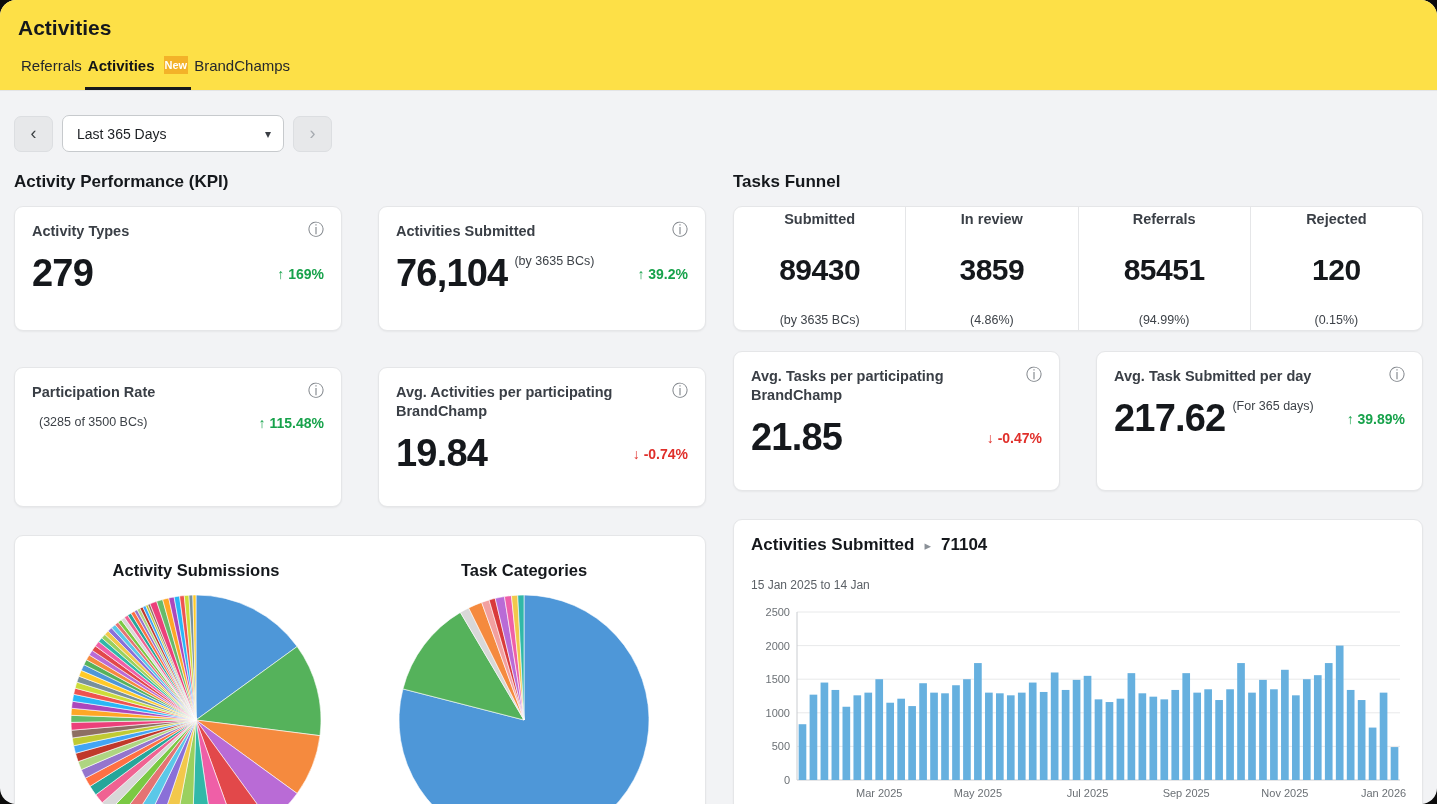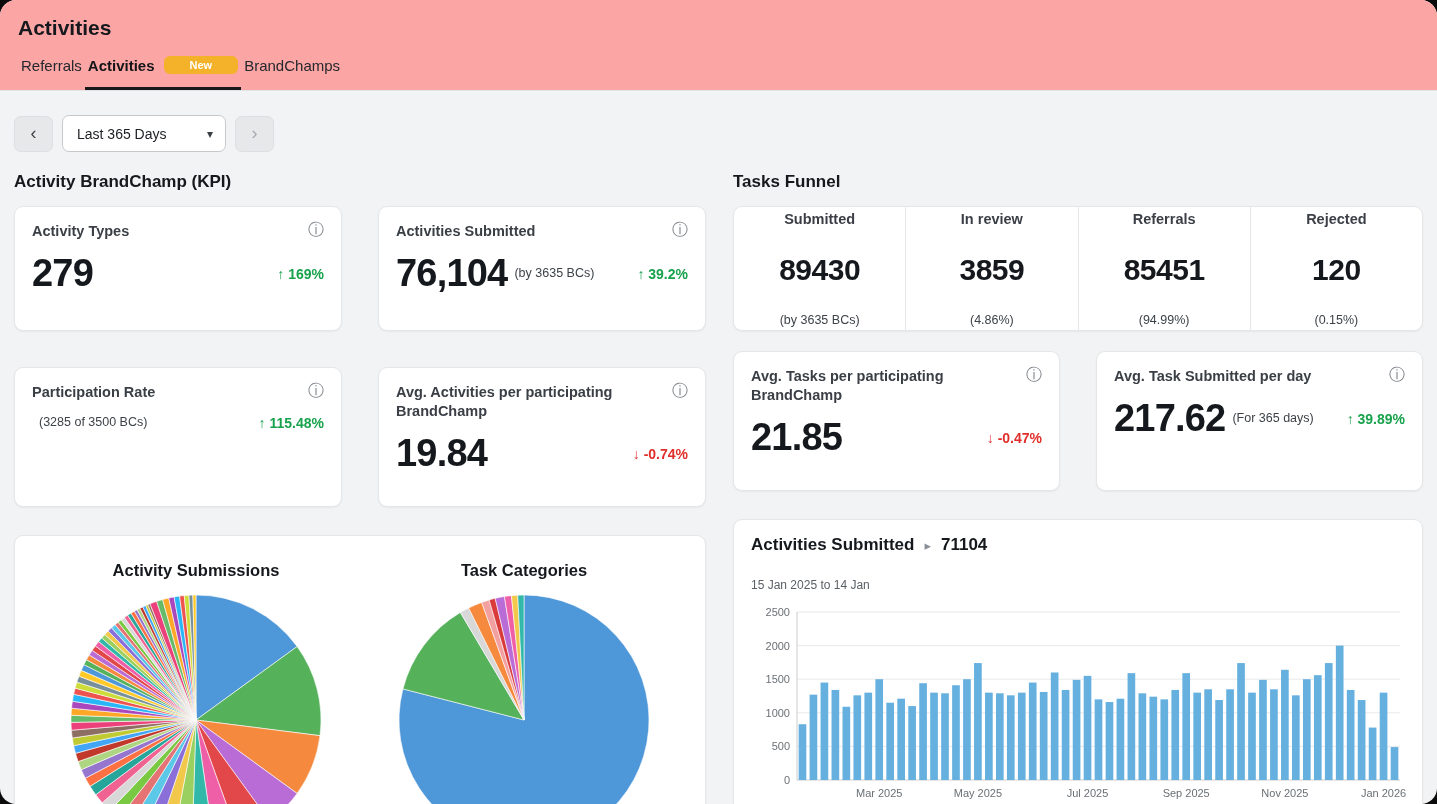--- a/index.html
+++ b/index.html
@@ -3,44 +3,44 @@
 <meta charset="utf-8">
 <style>
   * { margin:0; padding:0; box-sizing:border-box; }
   html,body { background:#0b0b0b; }
   .app {
     width:1437px; height:804px; border-radius:16px; overflow:hidden;
     background:#f2f3f5; font-family:"Liberation Sans", sans-serif;
     position:relative;
   }
   
-  .header { background:#fca5a5; padding:16px 18px 0; }
+  .header { background:#fde047; padding:16px 18px 0; }
   .page-title { font-size:21px; font-weight:700; color:#15181c; }
   .tabs { display:flex; margin-top:16px; }
   .tab { font-size:15px; color:#25282c; padding:0 3px 13px; display:flex; align-items:center; gap:9px; cursor:pointer; border-bottom:3px solid transparent; }
   .tab.active { font-weight:700; color:#121417; border-bottom-color:#17191c; }
-  .badge { background:var(--badge,#f3b229); color:#fff; font-size:11px; font-weight:700; padding:2px 26px; border-radius:6px; line-height:1.3; }
+  .badge { background:var(--badge,#f3b229); color:#fff; font-size:11px; font-weight:700; padding:2px 1px; border-radius:0; line-height:1.3; }
   .hdr-divider { height:1px; background:#e3e4e6; }
   
   .content { padding:12px 14px 0; }
   .date-row { display:flex; gap:9px; align-items:center; margin:12px 0 20px; }
   .nav-btn { width:39px; height:36px; border-radius:7px; background:#e7e8ea; border:1px solid #dcdee1; display:flex; align-items:center; justify-content:center; font-size:18px; color:#3c4043; cursor:pointer; }
   .nav-btn.next { color:#a6aab0; }
-  .select { width:164px; height:37px; background:#fff; border:1px solid #c7cacd; border-radius:7px; display:flex; align-items:center; justify-content:space-between; padding:0 12px 0 14px; font-size:14px; color:#1b1e22; cursor:pointer; }
+  .select { width:222px; height:37px; background:#fff; border:1px solid #c7cacd; border-radius:7px; display:flex; align-items:center; justify-content:space-between; padding:0 12px 0 14px; font-size:14px; color:#1b1e22; cursor:pointer; }
   .select .caret { font-size:12px; color:#3a3e44; }
   .columns { display:grid; grid-template-columns:692px 690px; column-gap:27px; align-items:start; }
   .section-title { font-size:17px; font-weight:700; color:#15181c; margin-bottom:14px; }
   .kpi-grid { display:grid; grid-template-columns:1fr 1fr; column-gap:23px; row-gap:20px;gap:36px; }
   .card { background:#fff; border:1px solid #e5e6e8; border-radius:9px; box-shadow:0 1px 2px rgba(0,0,0,.05); padding:15px 17px; }
   .card.h1 { height:125px; } .card.h2 { height:140px; }
   .card-head { display:flex; justify-content:space-between; align-items:flex-start; gap:8px; }
   .card-title { font-size:14.5px; font-weight:700; color:#3a3f46; line-height:1.3; }
   .info { color:#7d8288; font-size:16px; line-height:1; cursor:pointer; flex:0 0 auto; }
   .value-row { display:flex; justify-content:space-between; align-items:center; margin-top:13px; }
-  .value-wrap { display:flex; align-items:center; }
+  .value-wrap { display:flex; align-items:flex-start; }
   .big { font-size:38px; font-weight:700; color:#15181c; letter-spacing:-0.8px; line-height:1.05; }
   .note { font-size:12.5px; color:#3d4248; margin-left:7px; line-height:1.25; max-width:110px; }
   .trend { font-size:14px; font-weight:700; white-space:nowrap; }
   .trend.up { color:var(--positive,#17a24b); }
   .trend.down { color:var(--negative,#e02f2a); }
   
   .funnel-card { display:flex; padding:0; height:125px; }
   .stage { flex:1; display:flex; flex-direction:column; align-items:center; justify-content:center; gap:26px; border-right:1px solid #e5e6e8; padding:10px 6px; }
   .stage:last-child { border-right:none; }
   .stage-label { font-size:14.5px; font-weight:700; color:#3a3f46; }
@@ -92,21 +92,21 @@
         <span class="caret">▾</span>
       </div>
       <div class="nav-btn next">
         <span>›</span>
       </div>
     </div>
 
     <div class="columns">
 
       <div>
-        <div class="section-title">Activity BrandChamp (KPI)</div>
+        <div class="section-title">Activity Performance (KPI)</div>
 
         <div class="kpi-grid">
 
           <div class="card h1">
             <div class="card-head">
               <div class="card-title">Activity Types</div>
               <div class="info">ⓘ</div>
             </div>
             <div class="value-row">
               <div class="value-wrap">

